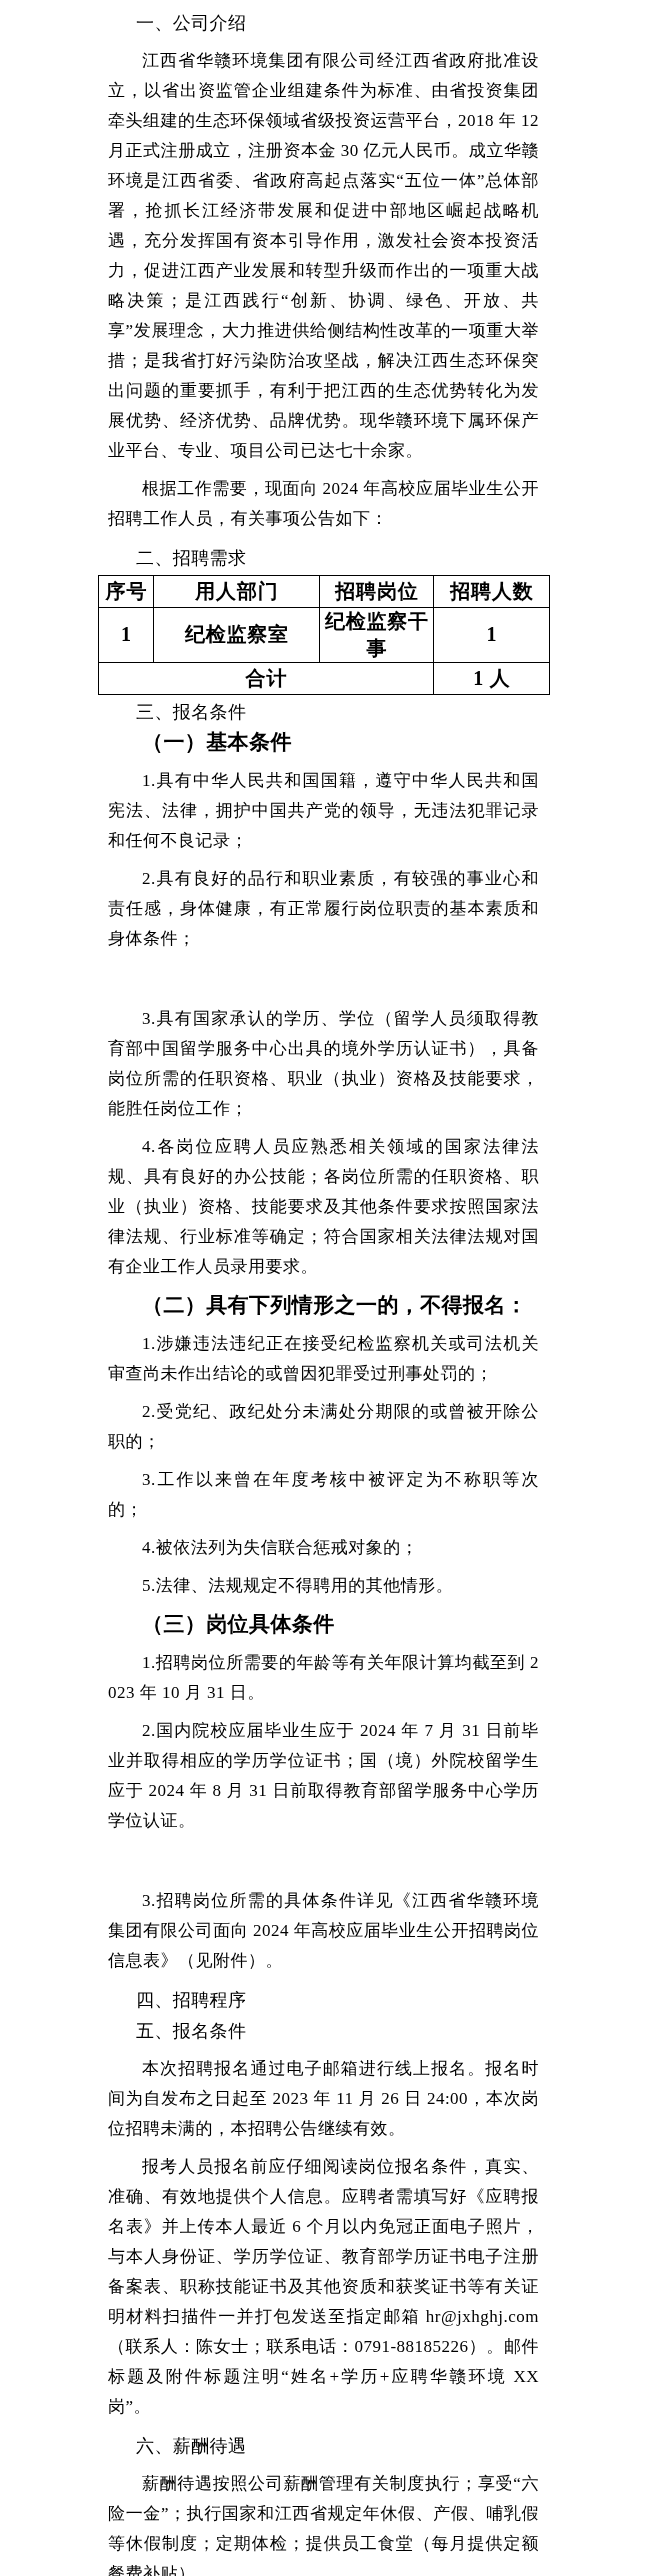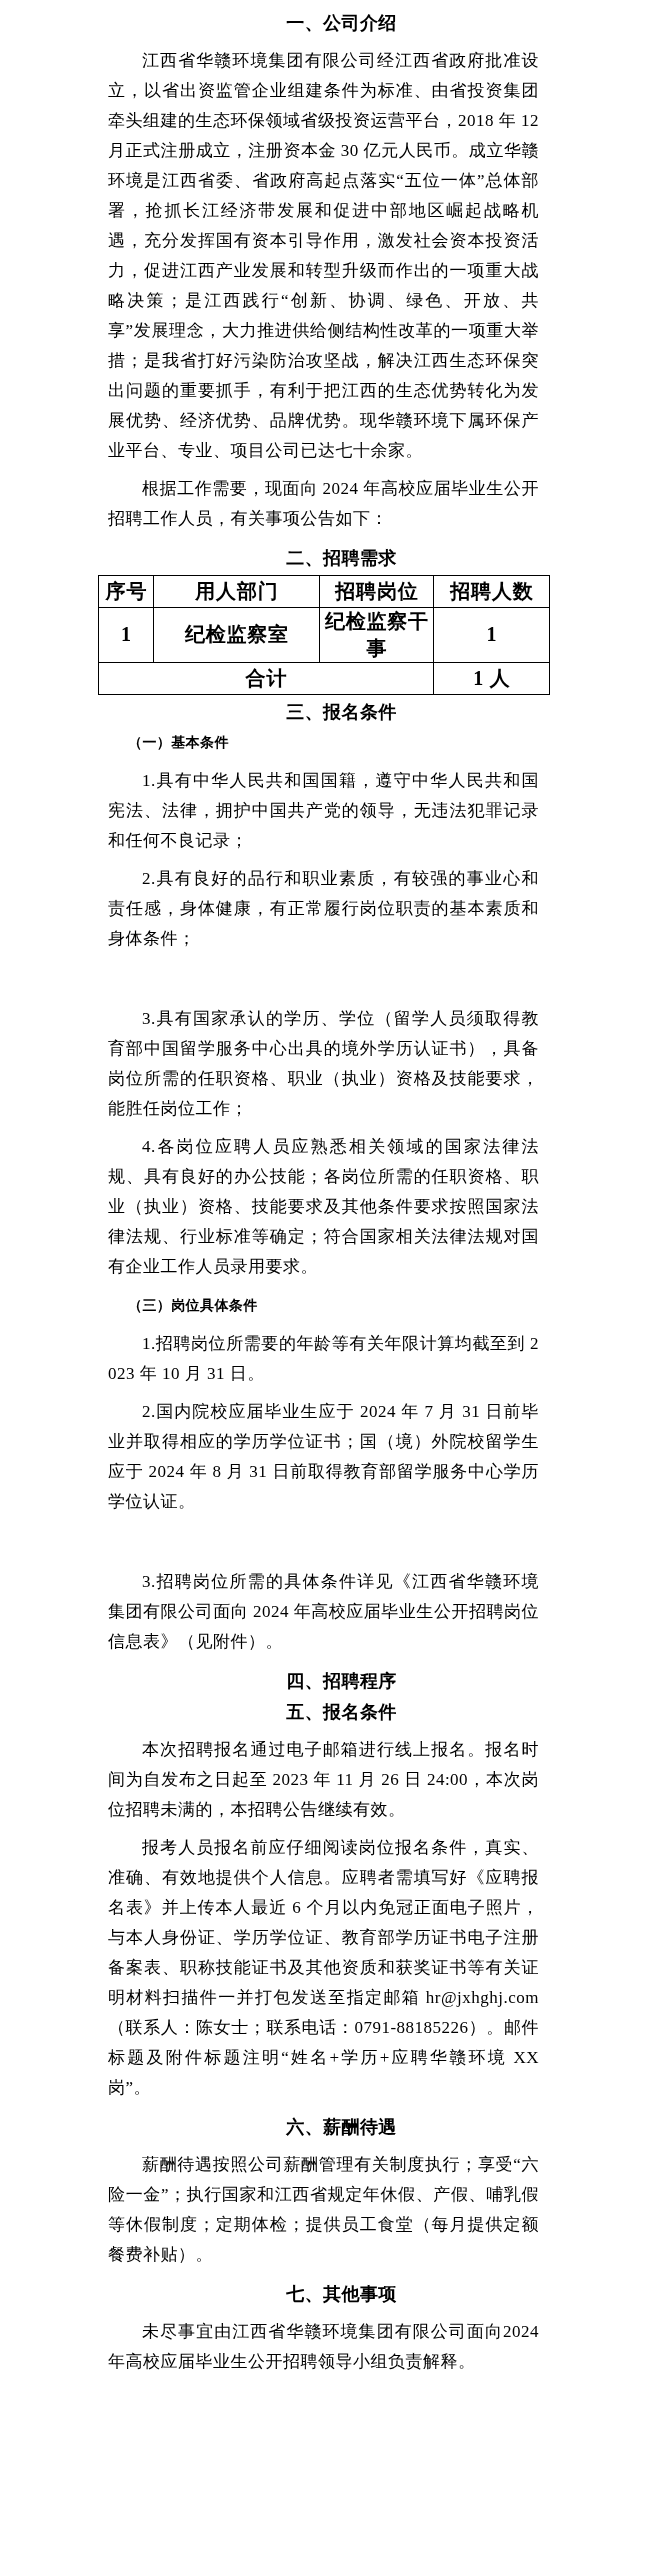--- a/index.html
+++ b/index.html
@@ -24,30 +24,29 @@
     letter-spacing: 0.5px;
     text-align: justify;
     text-justify: inter-ideograph;
     text-indent: 2em;
     word-break: break-all;
   }
   .h-main {
     margin: 0;
     font-family: "DejaVu Sans", "Liberation Sans", sans-serif;
     font-size: 18px;
-    font-weight: 700;
+    font-weight: 400;
     line-height: 31px;
     letter-spacing: 0.4px;
     text-indent: 2em;
-    text-align: center;
   }
   .h-sub {
     margin: 0;
     font-family: "Liberation Serif", "DejaVu Serif", serif;
-    font-size: 14px;
+    font-size: 21px;
     font-weight: 700;
     line-height: 31px;
     letter-spacing: 0.4px;
     text-indent: 2em;
   }
   .page-gap { height: 34px; }
   table.req-table {
     border-collapse: collapse;
     table-layout: fixed;
     width: 452px;
@@ -113,20 +112,28 @@
 
     <div>
       <div class="h-sub">（一）基本条件</div>
       <p class="para">1.具有中华人民共和国国籍，遵守中华人民共和国宪法、法律，拥护中国共产党的领导，无违法犯罪记录和任何不良记录；</p>
       <p class="para">2.具有良好的品行和职业素质，有较强的事业心和责任感，身体健康，有正常履行岗位职责的基本素质和身体条件；</p>
       <div class="page-gap"></div>
       <p class="para">3.具有国家承认的学历、学位（留学人员须取得教育部中国留学服务中心出具的境外学历认证书），具备岗位所需的任职资格、职业（执业）资格及技能要求，能胜任岗位工作；</p>
       <p class="para">4.各岗位应聘人员应熟悉相关领域的国家法律法规、具有良好的办公技能；各岗位所需的任职资格、职业（执业）资格、技能要求及其他条件要求按照国家法律法规、行业标准等确定；符合国家相关法律法规对国有企业工作人员录用要求。</p>
     </div>
 
+    <div>
+      <div class="h-sub">（二）具有下列情形之一的，不得报名：</div>
+      <p class="para">1.涉嫌违法违纪正在接受纪检监察机关或司法机关审查尚未作出结论的或曾因犯罪受过刑事处罚的；</p>
+      <p class="para">2.受党纪、政纪处分未满处分期限的或曾被开除公职的；</p>
+      <p class="para">3.工作以来曾在年度考核中被评定为不称职等次的；</p>
+      <p class="para">4.被依法列为失信联合惩戒对象的；</p>
+      <p class="para">5.法律、法规规定不得聘用的其他情形。</p>
+    </div>
 
     <div>
       <div class="h-sub">（三）岗位具体条件</div>
       <p class="para">1.招聘岗位所需要的年龄等有关年限计算均截至到 2023 年 10 月 31 日。</p>
       <p class="para">2.国内院校应届毕业生应于 2024 年 7 月 31 日前毕业并取得相应的学历学位证书；国（境）外院校留学生应于 2024 年 8 月 31 日前取得教育部留学服务中心学历学位认证。</p>
       <div class="page-gap"></div>
       <p class="para">3.招聘岗位所需的具体条件详见《江西省华赣环境集团有限公司面向 2024 年高校应届毕业生公开招聘岗位信息表》（见附件）。</p>
     </div>
   </div>
 

